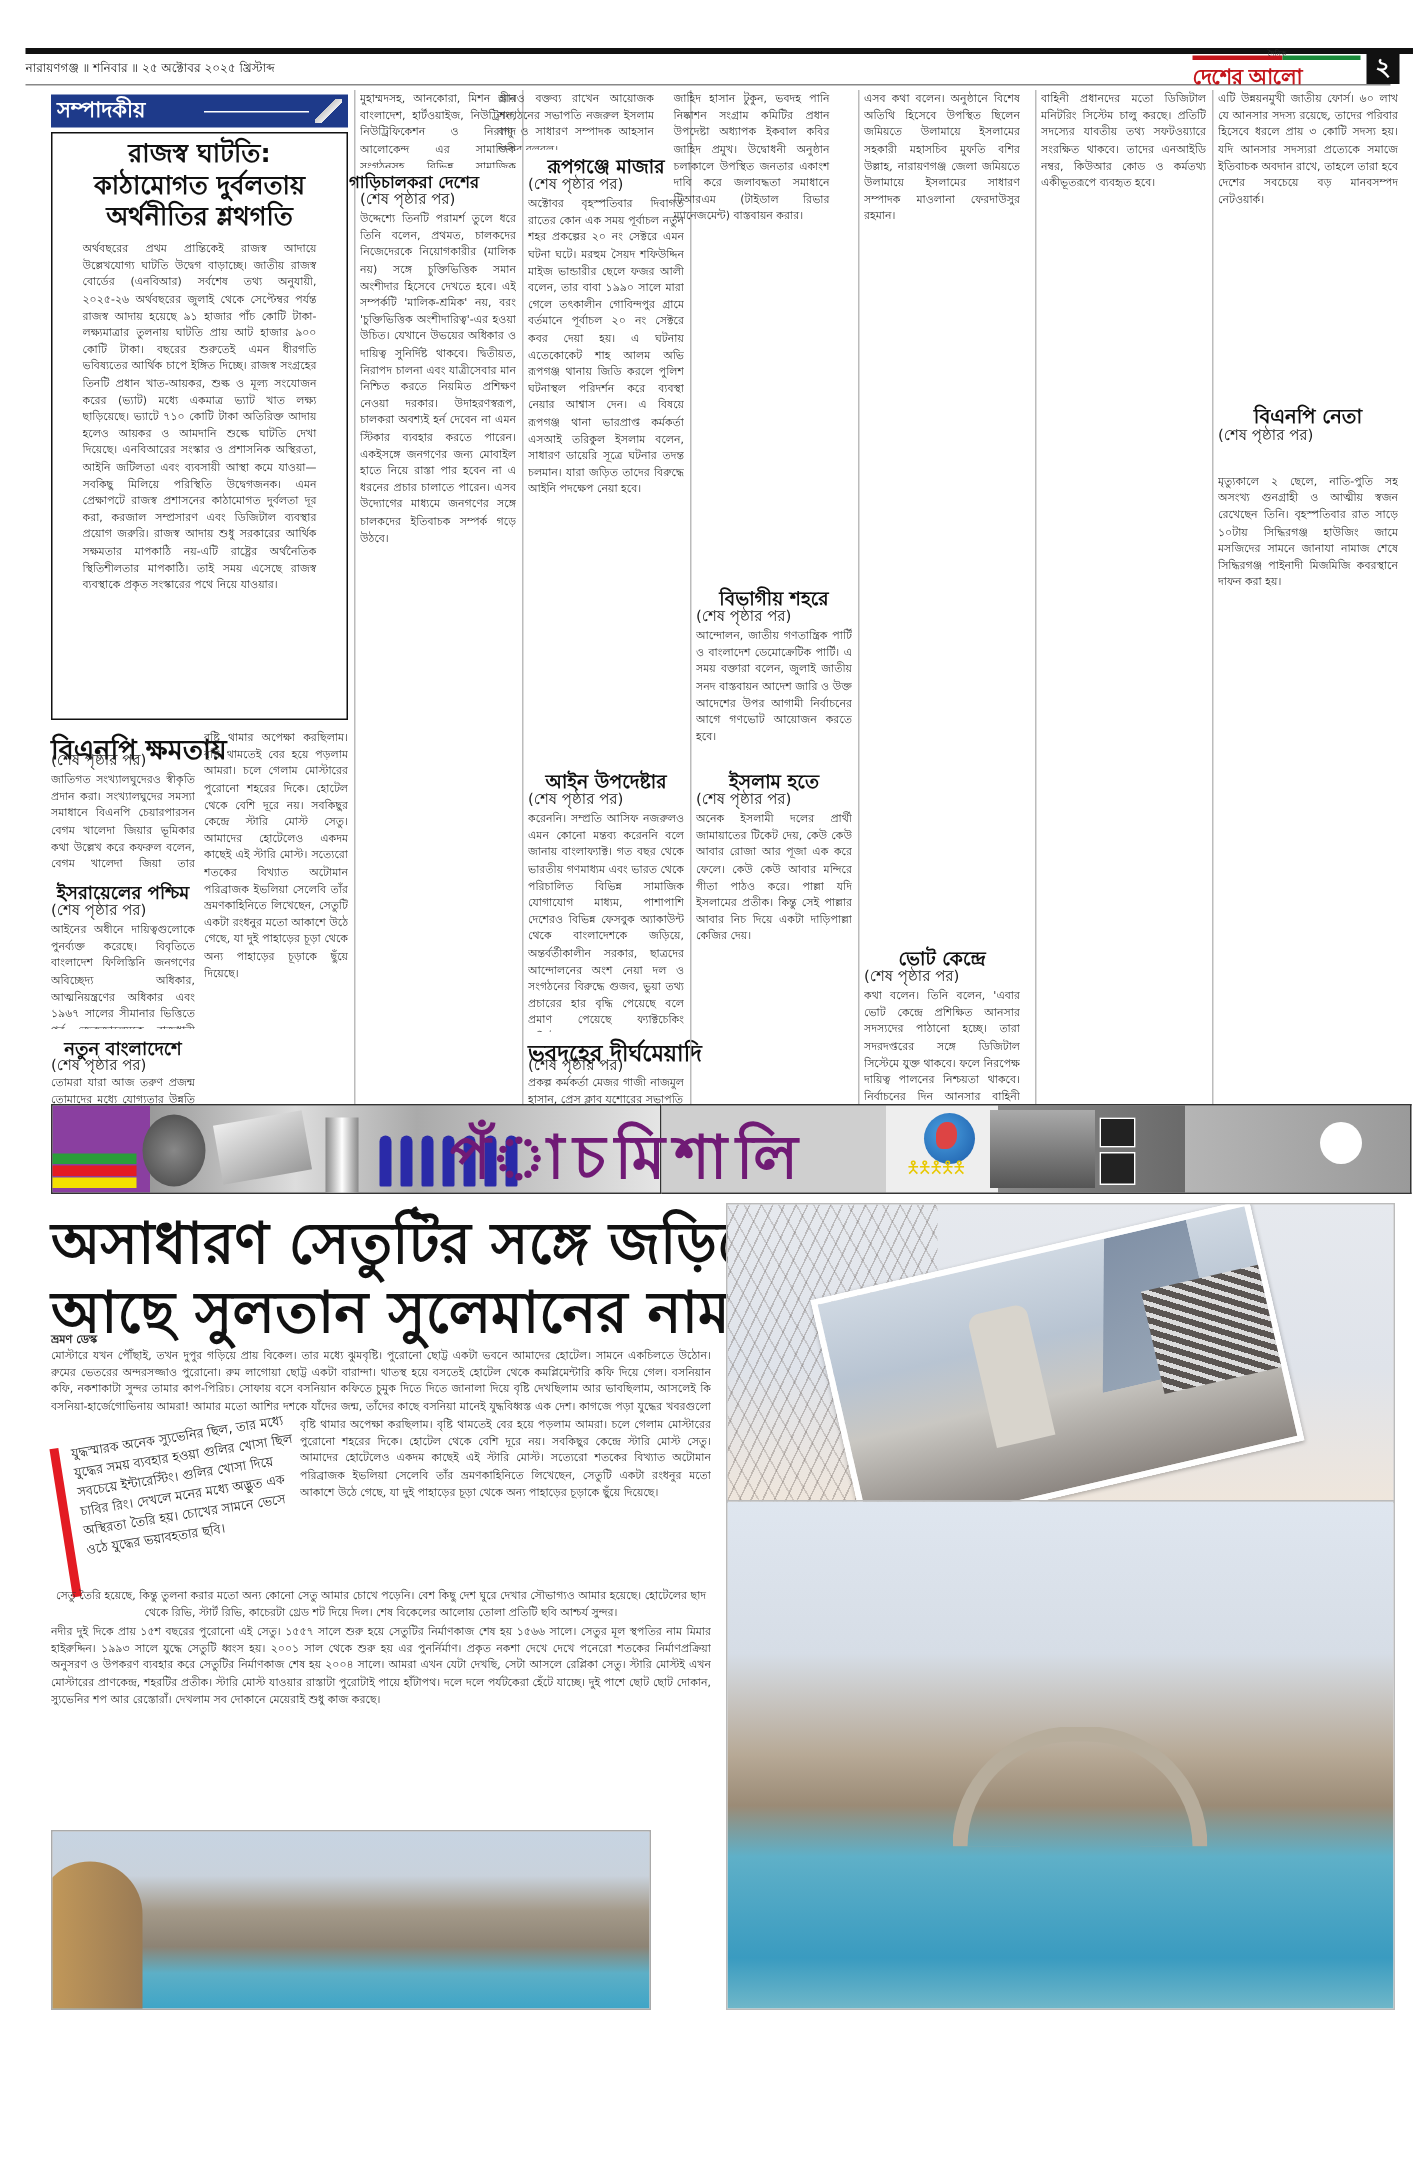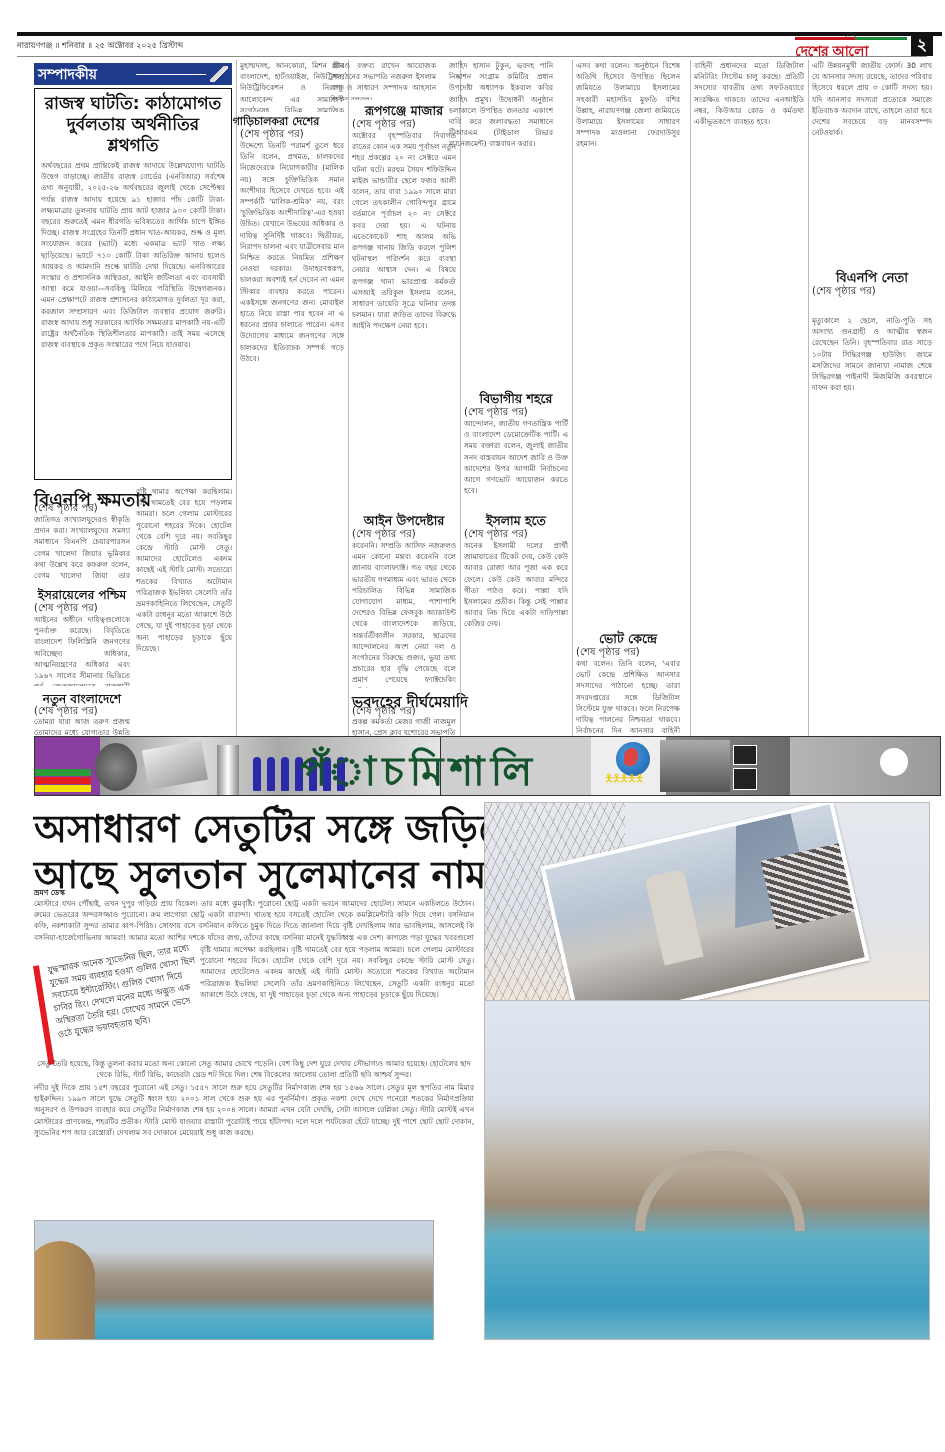--- a/index.html
+++ b/index.html
@@ -15,29 +15,29 @@
 #logo{left:795px;top:34px;width:112px;height:22px}
 #logo .bar1{position:absolute;left:0;top:3px;width:60px;height:3px;background:#c4161c}
 #logo .bar2{position:absolute;left:60px;top:3px;width:52px;height:3px;background:#1a8a3a}
 #logo .small{position:absolute;left:50px;top:-2px;font-size:5px;color:#333}
 #logo .name{position:absolute;left:0;top:6px;font-size:14px;font-weight:bold;color:#c4161c;letter-spacing:-0.5px;white-space:nowrap}
 #pgno{left:911px;top:34px;width:22px;height:22px;background:#111;color:#fff;font-size:16px;font-weight:bold;text-align:center;line-height:22px}
 
 #edhdr{left:34px;top:63px;width:198px;height:22px;background:#1e3a8a;color:#fff;font-size:14px;font-weight:bold;padding-left:4px;line-height:22px}
 #edhdr .line{position:absolute;left:102px;top:11px;width:70px;height:1px;background:#fff}
 #edhdr .pen{position:absolute;right:4px;top:3px;width:18px;height:16px;background:linear-gradient(135deg,transparent 40%,#ccc 40%,#eee 60%,transparent 60%)}
-#edbox{left:34px;top:88px;width:198px;height:392px;border:1.5px solid #111;padding:4px 6px}
+#edbox{left:34px;top:88px;width:198px;height:392px;border:1.5px solid #111;padding:4px 20px}
 #edtitle{font-size:17px;line-height:21px;font-weight:bold;text-align:center;color:#111}
 #edbody{margin-top:4px}
 .vr{width:1px;background:#bbb}
 
 #banner{left:34px;top:736px;width:407px;height:60px;background:linear-gradient(90deg,#8a3fa0 0%,#8a3fa0 16%,#999 16%,#ddd 40%,#aaa 60%,#e5e5e5 100%);border:1px solid #333}
 #banner2{left:441px;top:736px;width:500px;height:60px;background:linear-gradient(90deg,#cfcfcf 0%,#cfcfcf 30%,#eee 30%,#eee 45%,#8a8a8a 45%,#6a6a6a 70%,#b5b5b5 70%,#9a9a9a 100%);border:1px solid #333;border-left:none}
 .flag{position:absolute;left:0;width:56px;height:7px}
-#bannerTitle{left:300px;top:740px;font-size:40px;font-weight:bold;color:#14532d;letter-spacing:6px;font-family:"DejaVu Serif",serif;white-space:nowrap}
+#bannerTitle{left:300px;top:740px;font-size:40px;font-weight:bold;color:#701a75;letter-spacing:6px;font-family:"DejaVu Serif",serif;white-space:nowrap}
 .fig{position:absolute;top:20px;width:8px;height:34px;background:#2a2aa8;border-radius:4px 4px 1px 1px}
 #globe{left:616px;top:742px;width:34px;height:34px;border-radius:50%;background:radial-gradient(circle at 40% 40%,#4aa0e0,#1a5aa8);}
 #globe .land{position:absolute;left:8px;top:6px;width:14px;height:18px;background:#d44;border-radius:50% 40% 50% 30%}
 #people{left:604px;top:770px;width:60px;height:20px;color:#e8c800;font-size:11px;letter-spacing:-2px;white-space:nowrap}
 #ring{left:880px;top:748px;width:28px;height:28px;border-radius:50%;background:#fff}
 
 #bigtitle{left:34px;top:806px;font-size:38px;line-height:46px;font-weight:bold;color:#111;white-space:nowrap}
 #byline{left:34px;top:887px;font-size:7.5px;font-weight:bold;color:#222}
 #pull{left:34px;top:960px;width:165px;height:104px;transform:rotate(-9deg);transform-origin:left top}
 #pull .redbar{position:absolute;left:-2px;top:6px;width:6px;height:100px;background:#e31b23}
@@ -127,21 +127,21 @@
 <div class="abs hd" style="left:576px;top:630px;width:104px;font-size:12.5px">ভোট কেন্দ্রে</div>
 <div class="abs sub" style="left:576px;top:647px;width:104px">(শেষ পৃষ্ঠার পর)</div>
 <div class="abs txt" style="left:576px;top:658px;width:104px;height:78px">কথা বলেন। তিনি বলেন, 'এবার ভোট কেন্দ্রে প্রশিক্ষিত আনসার সদস্যদের পাঠানো হচ্ছে। তারা সদরদপ্তরের সঙ্গে ডিজিটাল সিস্টেমে যুক্ত থাকবে। ফলে নিরপেক্ষ দায়িত্ব পালনের নিশ্চয়তা থাকবে। নির্বাচনের দিন আনসার বাহিনী জনগণের নিরাপত্তা ও আস্থার প্রতীক হয়ে কাজ করবে।'</div>
 
 <div class="abs vr" style="left:690px;top:60px;height:676px"></div>
 
 <div class="abs txt" style="left:694px;top:60px;width:110px;height:676px">বাহিনী প্রধানদের মতো ডিজিটাল মনিটরিং সিস্টেম চালু করছে। প্রতিটি সদস্যের যাবতীয় তথ্য সফটওয়্যারে সংরক্ষিত থাকবে। তাদের এনআইডি নম্বর, কিউআর কোড ও কর্মতথ্য একীভূতরূপে ব্যবহৃত হবে।</div>
 
 <div class="abs vr" style="left:808px;top:60px;height:676px"></div>
 
-<div class="abs txt" style="left:812px;top:60px;width:120px;height:200px">এটি উন্নয়নমুখী জাতীয় ফোর্স। 30 লাখ যে আনসার সদস্য রয়েছে, তাদের পরিবার হিসেবে ধরলে প্রায় ৩ কোটি সদস্য হয়। যদি আনসার সদস্যরা প্রত্যেকে সমাজে ইতিবাচক অবদান রাখে, তাহলে তারা হবে দেশের সবচেয়ে বড় মানবসম্পদ নেটওয়ার্ক।</div>
+<div class="abs txt" style="left:812px;top:60px;width:120px;height:200px">এটি উন্নয়নমুখী জাতীয় ফোর্স। ৬০ লাখ যে আনসার সদস্য রয়েছে, তাদের পরিবার হিসেবে ধরলে প্রায় ৩ কোটি সদস্য হয়। যদি আনসার সদস্যরা প্রত্যেকে সমাজে ইতিবাচক অবদান রাখে, তাহলে তারা হবে দেশের সবচেয়ে বড় মানবসম্পদ নেটওয়ার্ক।</div>
 <div class="abs hd" style="left:812px;top:268px;width:120px;font-size:13px">বিএনপি নেতা</div>
 <div class="abs sub" style="left:812px;top:286px;width:120px">(শেষ পৃষ্ঠার পর)</div>
 <div class="abs txt" style="left:812px;top:315px;width:120px;height:439px">মৃত্যুকালে ২ ছেলে, নাতি-পুতি সহ অসংখ্য গুনগ্রাহী ও আত্মীয় স্বজন রেখেছেন তিনি। বৃহস্পতিবার রাত সাড়ে ১০টায় সিদ্ধিরগঞ্জ হাউজিং জামে মসজিদের সামনে জানাযা নামাজ শেষে সিদ্ধিরগঞ্জ পাইনাদী মিজমিজি কবরস্থানে দাফন করা হয়।</div>
 
 <div class="abs" id="banner">
   <div class="flag" style="top:32px;background:#2a9d3a"></div>
   <div class="flag" style="top:40px;background:#e31b23"></div>
   <div class="flag" style="top:48px;background:#f3e100"></div>
   <div style="position:absolute;left:60px;top:6px;width:42px;height:48px;border-radius:50%;background:radial-gradient(circle,#888,#444)"></div>
   <div style="position:absolute;left:110px;top:8px;width:60px;height:40px;background:linear-gradient(160deg,#eee,#999);transform:rotate(-10deg)"></div>

